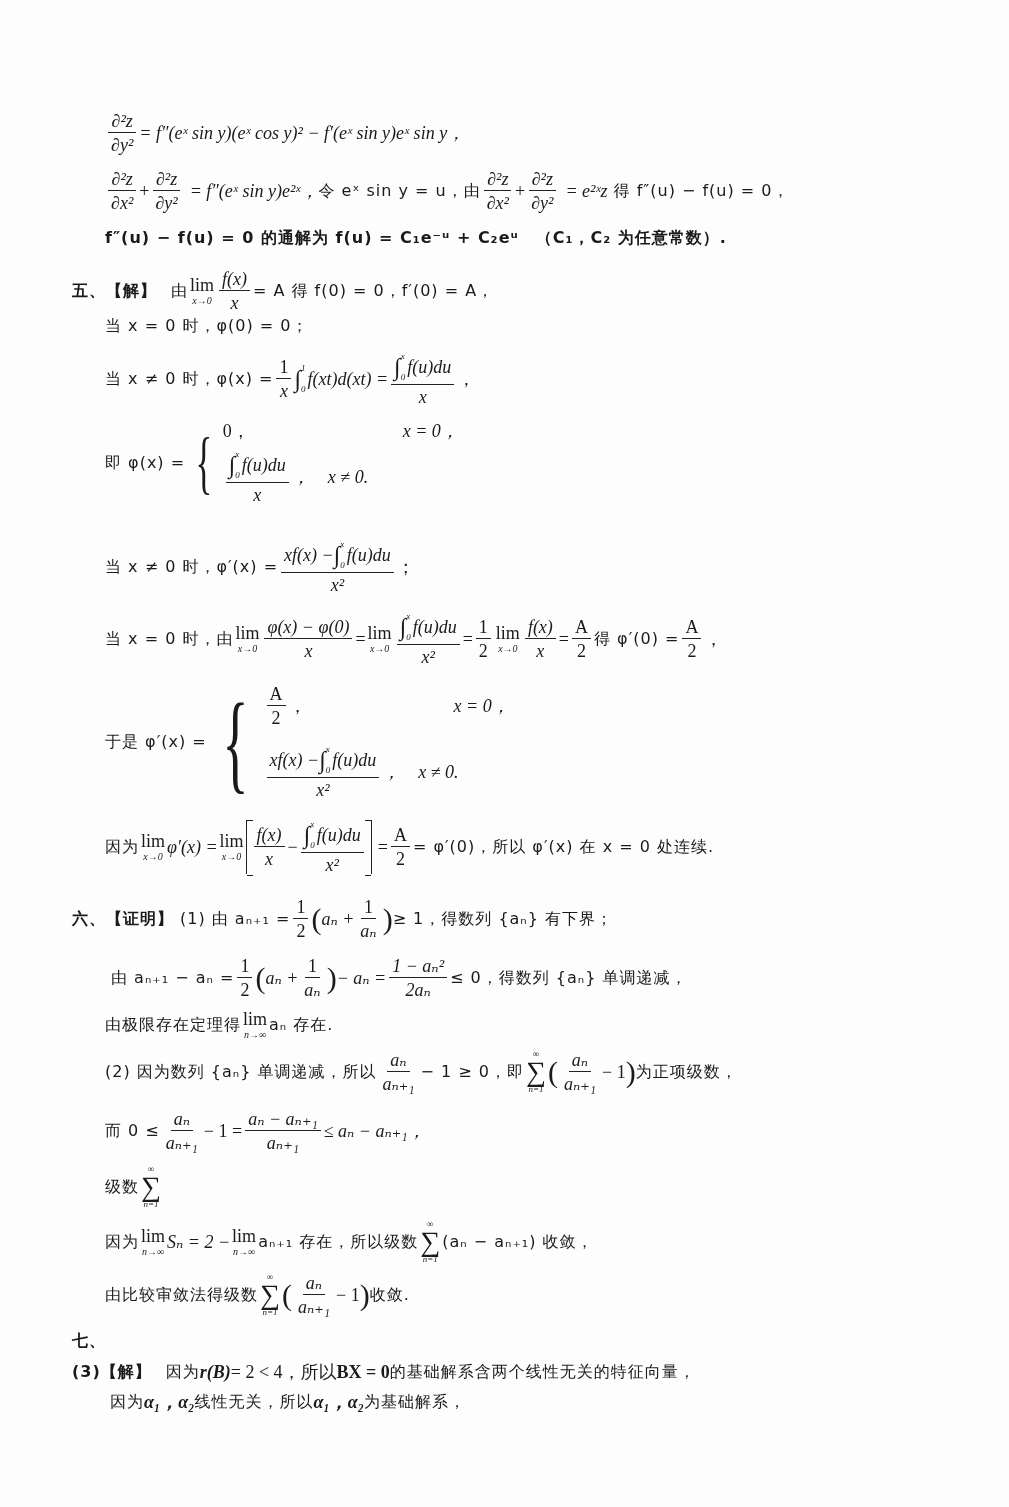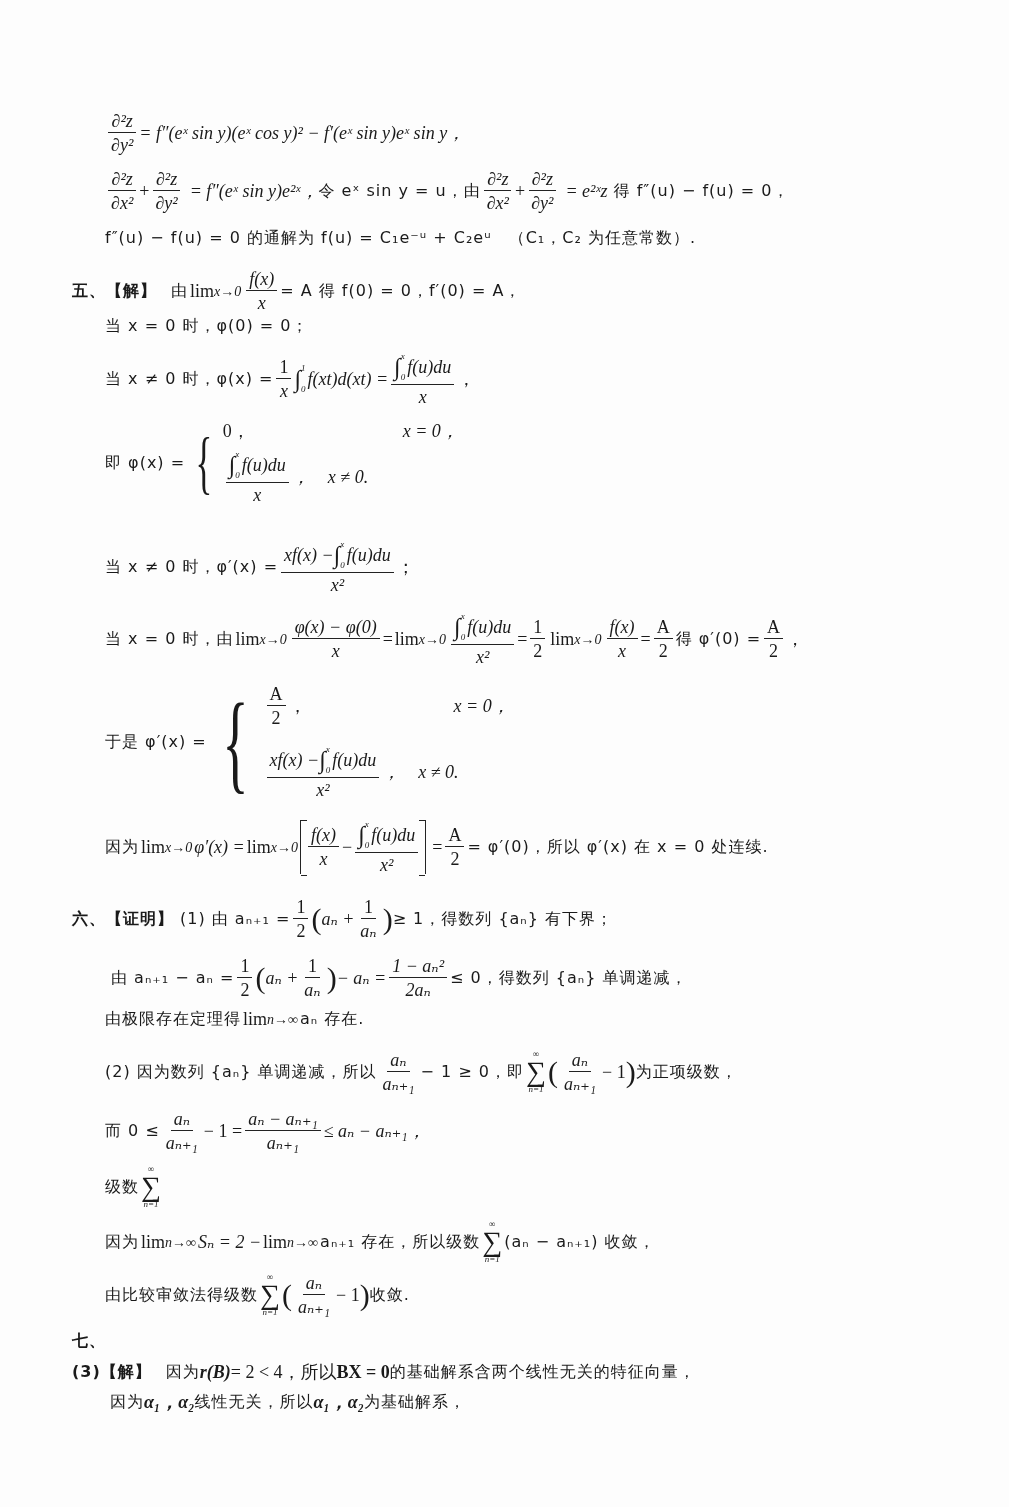--- a/index.html
+++ b/index.html
@@ -9,22 +9,22 @@
   .line { position:absolute; white-space:nowrap; font-size:17px; line-height:1; display:flex; align-items:center; }
   .cjk { font-family:"DejaVu Sans","Liberation Sans",sans-serif; font-size:16px; letter-spacing:1px; }
   .bold { font-weight:bold; }
   .m { font-family:"Liberation Serif","DejaVu Serif",serif; font-size:18px; }
   .i { font-style:italic; }
   .bi { font-style:italic; font-weight:bold; }
   .b { font-weight:bold; }
   .frac { display:inline-flex; flex-direction:column; align-items:center; vertical-align:middle; margin:0 3px; }
   .frac .num { padding:0 3px 2px; border-bottom:1px solid #222; display:flex; align-items:center; }
   .frac .den { padding:3px 3px 0; display:flex; align-items:center; }
-  .lim { display:inline-flex; flex-direction:row; align-items:center; vertical-align:middle; margin:0 2px; }
-  .lim .sub { font-size:14px; font-style:italic; margin-top:2px; }
+  .lim { display:inline-flex; flex-direction:column; align-items:center; vertical-align:middle; margin:0 2px; }
+  .lim .sub { font-size:10px; font-style:italic; margin-top:2px; }
   .sum { display:inline-flex; flex-direction:column; align-items:center; vertical-align:middle; margin:0 2px; }
   .sum .sym { font-size:28px; line-height:26px; }
   .sum .lo, .sum .hi { font-size:9px; }
   .int { display:inline-flex; align-items:center; }
   .int .sym { font-size:24px; }
   .int .lims { display:inline-flex; flex-direction:column; justify-content:space-between; height:30px; font-size:9px; font-style:italic; margin-right:2px; }
   .paren-big { font-size:30px; font-weight:200; line-height:1; }
   .brace { font-size:70px; font-weight:100; line-height:1; margin:0 2px; transform:scaleX(0.5); display:inline-block; }
   .cases { display:inline-flex; flex-direction:column; gap:10px; }
   .cases .row { display:flex; align-items:center; }
@@ -69,21 +69,21 @@
     <span class="frac">
         <span class="num i">∂²z</span>
         <span class="den i">∂y²</span>
       </span>
     <span class="sp"></span>
     <span class="i">= e²ˣz</span>
     <span class="sp"></span>
     <span class="cjk">得 f″(u) − f(u) = 0，</span>
   </div>
 
-  <div class="line m" style="left:105px; top:230px;">
+  <div class="line m" style="left:105px; top:230px;font-weight:bold;">
     <span class="cjk">f″(u) − f(u) = 0 的通解为 f(u) = C₁e⁻ᵘ + C₂eᵘ　（C₁，C₂ 为任意常数）.</span>
   </div>
 
   <div class="line m" style="left:72px; top:270px;">
     <span class="cjk bold">五、【解】</span>
     <span class="sp2"></span>
     <span class="cjk">由</span>
     <span class="lim">
         <span>lim</span>
         <span class="sub">x→0</span>

